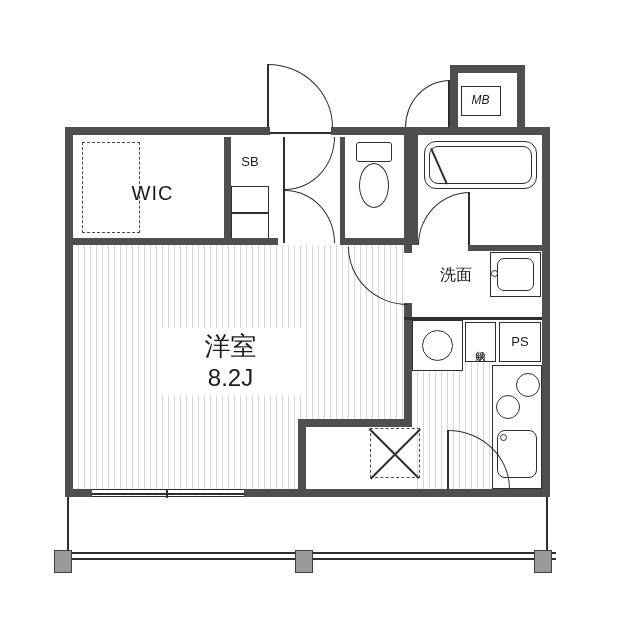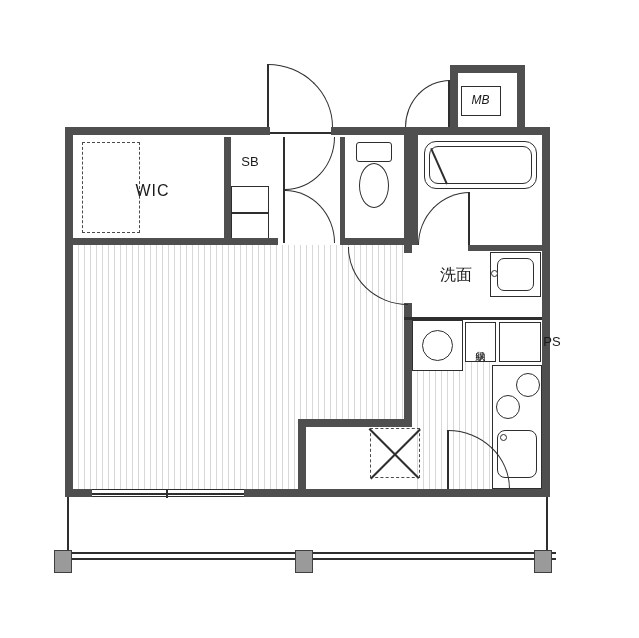--- a/index.html
+++ b/index.html
@@ -119,29 +119,33 @@
   <div class="arc tr" style="left:285px;top:190px;width:50px;height:53px;"></div>
 
   <div class="arc tl" style="left:418px;top:192px;width:52px;height:53px;"></div>
   <div class="leaf" style="left:468px;top:192px;width:2px;height:53px;"></div>
 
   <div class="arc bl" style="left:348px;top:247px;width:60px;height:58px;"></div>
 
   <div class="arc tr" style="left:448px;top:430px;width:62px;height:59px;"></div>
   <div class="leaf" style="left:447px;top:430px;width:2px;height:59px;"></div>
 
-  <div class="label" style="left:95px;top:182px;width:115px;font-size:16px;letter-spacing:1px;">WIC</div>
+  <div class="label" style="left:95px;top:182px;width:115px;font-size:20px;letter-spacing:1px;">WIC</div>
 
   <div class="label" style="left:227px;top:154px;width:46px;font-size:13px;">SB</div>
 
   <div class="box" style="left:461px;top:86px;width:40px;height:30px;font-style:italic;">
     <div class="label" style="left:0;top:0;width:37px;line-height:27px;font-size:12px;">MB</div>
   </div>
 
+  <div class="label" style="left:158px;top:328px;width:145px;background:#fff;padding:2px 0;">
+    <div style="font-size:26px;line-height:1.25;">洋室</div>
+    <div style="font-size:24px;line-height:1.25;">8.2J</div>
+  </div>
 
   <div class="label" style="left:424px;top:265px;width:64px;font-size:16px;">洗面</div>
 
   <div class="label vtext" style="left:472px;top:328px;width:17px;height:30px;font-size:10px;line-height:17px;">収納</div>
 
-  <div class="label" style="left:499px;top:322px;width:42px;line-height:40px;font-size:13px;margin-left:32px;">PS</div>
+  <div class="label" style="left:499px;top:322px;width:42px;line-height:40px;font-size:13px;">PS</div>
 
 
 </div>
 
 </body></html>

